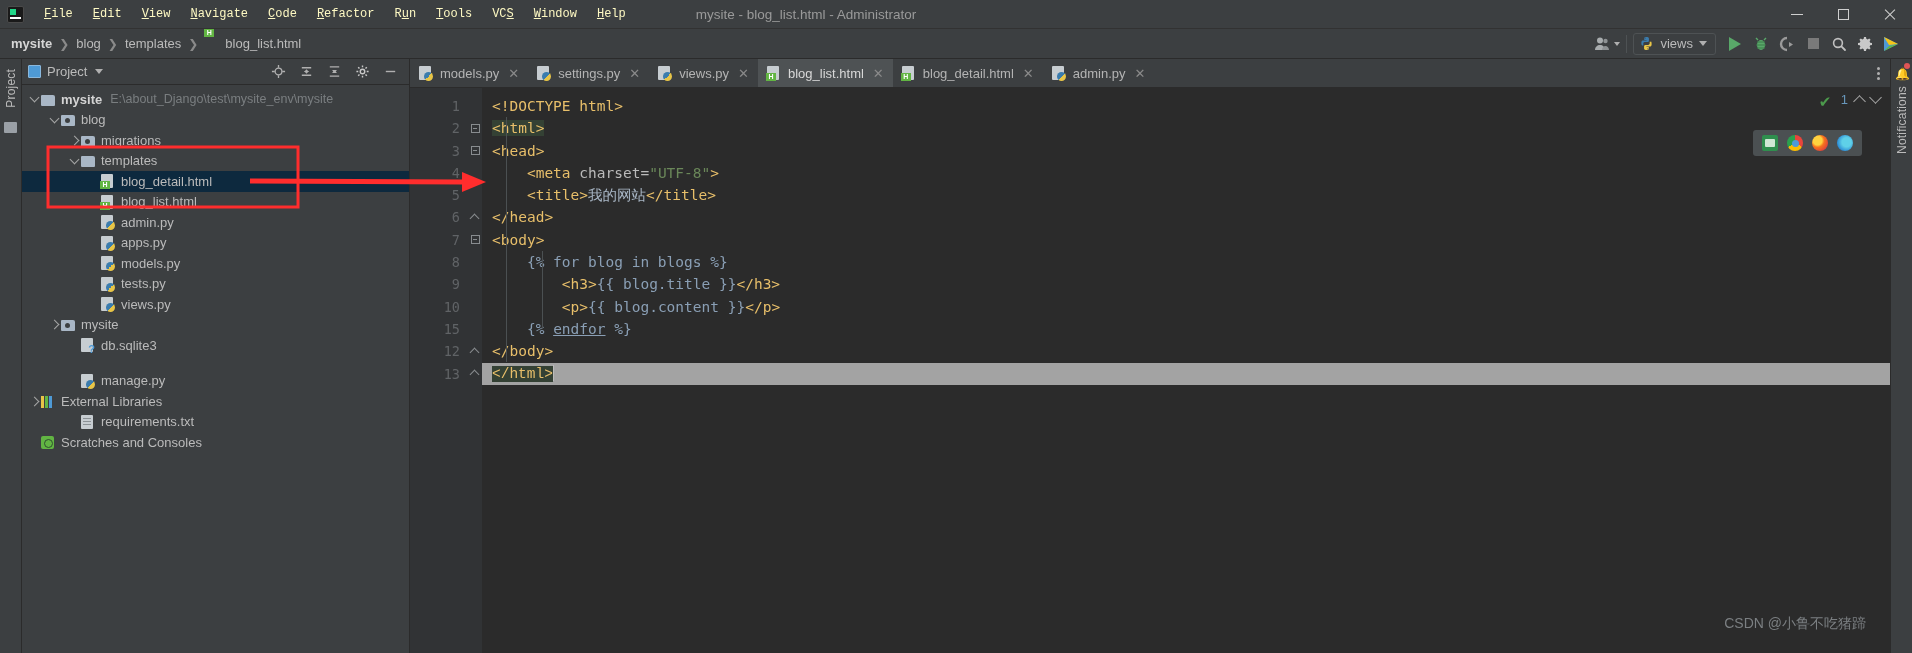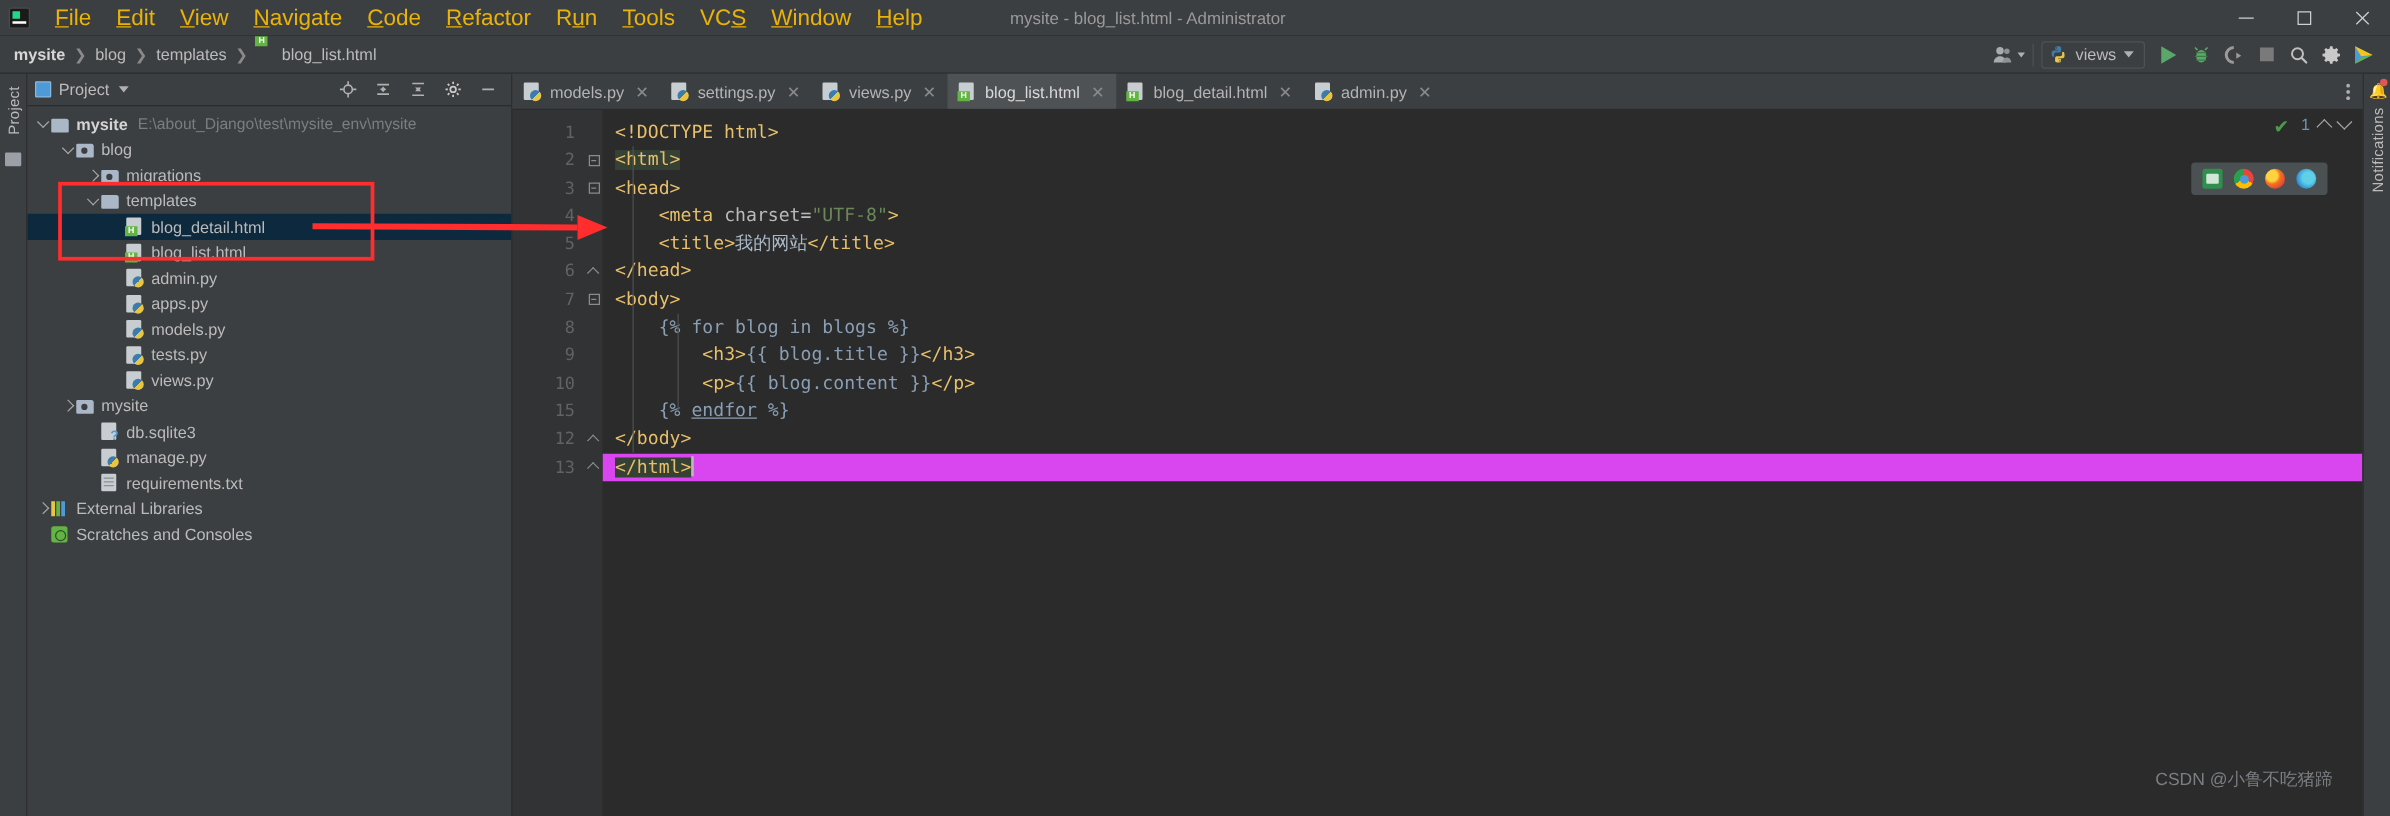--- a/index.html
+++ b/index.html
@@ -26,22 +26,23 @@
   .pc-logo::before {
     content: ""; position: absolute; left: 2px; top: 2px;
     width: 6px; height: 6px; background: #21d789;
   }
   .pc-logo::after {
     content: ""; position: absolute; left: 2px; bottom: 3px;
     width: 11px; height: 2px; background: #ffffff;
   }
   .menu { display: flex; align-items: center; gap: 0; }
   .menu-item {
-    padding: 3px 10px; font-size: 18px; color: #eab308; cursor: default;
+    padding: 3px 10px; font-size: 12px; color: #fef9c3; cursor: default;
     white-space: nowrap;
+    font-family: Liberation Mono, monospace;
   }
   .menu-item u { text-decoration: underline; }
   .win-title {
     margin-left: 60px; font-size: 13.5px; color: #9a9a9a; white-space: nowrap;
   }
   .win-buttons {
     position: absolute; right: 0; top: 0; height: 29px;
     display: flex; align-items: center;
   }
   .win-btn {
@@ -266,21 +267,21 @@
     border-left: 1px solid #888c8f; border-top: 1px solid #888c8f;
     transform: rotate(45deg);
   }
   .code {
     flex: 1; padding-top: 7px; font-family: "DejaVu Sans Mono", monospace;
     font-size: 14.5px; position: relative; overflow: hidden;
   }
   .cline {
     height: 22.3px; line-height: 22.3px; white-space: pre; padding-left: 10px;
   }
-  .cline.current { background: #d946ef; }
+  .cline.current { background: #a3a3a3; font-family: Liberation Mono, monospace; }
   .tag { color: #e8bf6a; }
   .attr { color: #bababa; }
   .attrval { color: #6a8759; }
   .dj-brace { color: #8a9fb5; }
   .hl-tag { background: #344134; color: #e8bf6a; }
   .cn { color: #a9b7c6; font-family: "DejaVu Sans", sans-serif; }
   .caret-bar {
     display: inline-block; width: 1.5px; height: 16px; background: #bbbbbb;
     vertical-align: -3px;
   }
@@ -616,42 +617,42 @@
           </span>
           <span class="tnode-label">mysite</span>
         </div>
         <div class="tree-row" style="padding-left: 46px; text-align: center;">
           <span class="arrow"></span>
           <span class="ico" style="display: inline-flex; align-items: center;">
             <span class="ico-db"></span>
           </span>
           <span class="tnode-label">db.sqlite3</span>
         </div>
-        <div class="tree-row" style="padding-left: 46px;">
+        <div class="tree-row" style="padding-left: 46px; margin-top: 15px;">
           <span class="arrow"></span>
           <span class="ico" style="display: inline-flex; align-items: center;">
             <span class="ico-py"></span>
           </span>
           <span class="tnode-label">manage.py</span>
-        </div>
-        <div class="tree-row" style="padding-left: 46px;">
-          <span class="arrow"></span>
-          <span class="ico" style="display: inline-flex; align-items: center;">
-            <span class="ico-txt"></span>
-          </span>
-          <span class="tnode-label">requirements.txt</span>
         </div>
         <div class="tree-row" style="padding-left: 6px;">
           <span class="arrow">
             <i class="chev-r"></i>
           </span>
           <span class="ico" style="display: inline-flex; align-items: center;">
             <span class="ico-lib"></span>
           </span>
           <span class="tnode-label">External Libraries</span>
+        </div>
+        <div class="tree-row" style="padding-left: 46px;">
+          <span class="arrow"></span>
+          <span class="ico" style="display: inline-flex; align-items: center;">
+            <span class="ico-txt"></span>
+          </span>
+          <span class="tnode-label">requirements.txt</span>
         </div>
         <div class="tree-row" style="padding-left: 6px;">
           <span class="arrow"></span>
           <span class="ico" style="display: inline-flex; align-items: center;">
             <span class="ico-scratch"></span>
           </span>
           <span class="tnode-label">Scratches and Consoles</span>
         </div>
       </div>
   </div>

